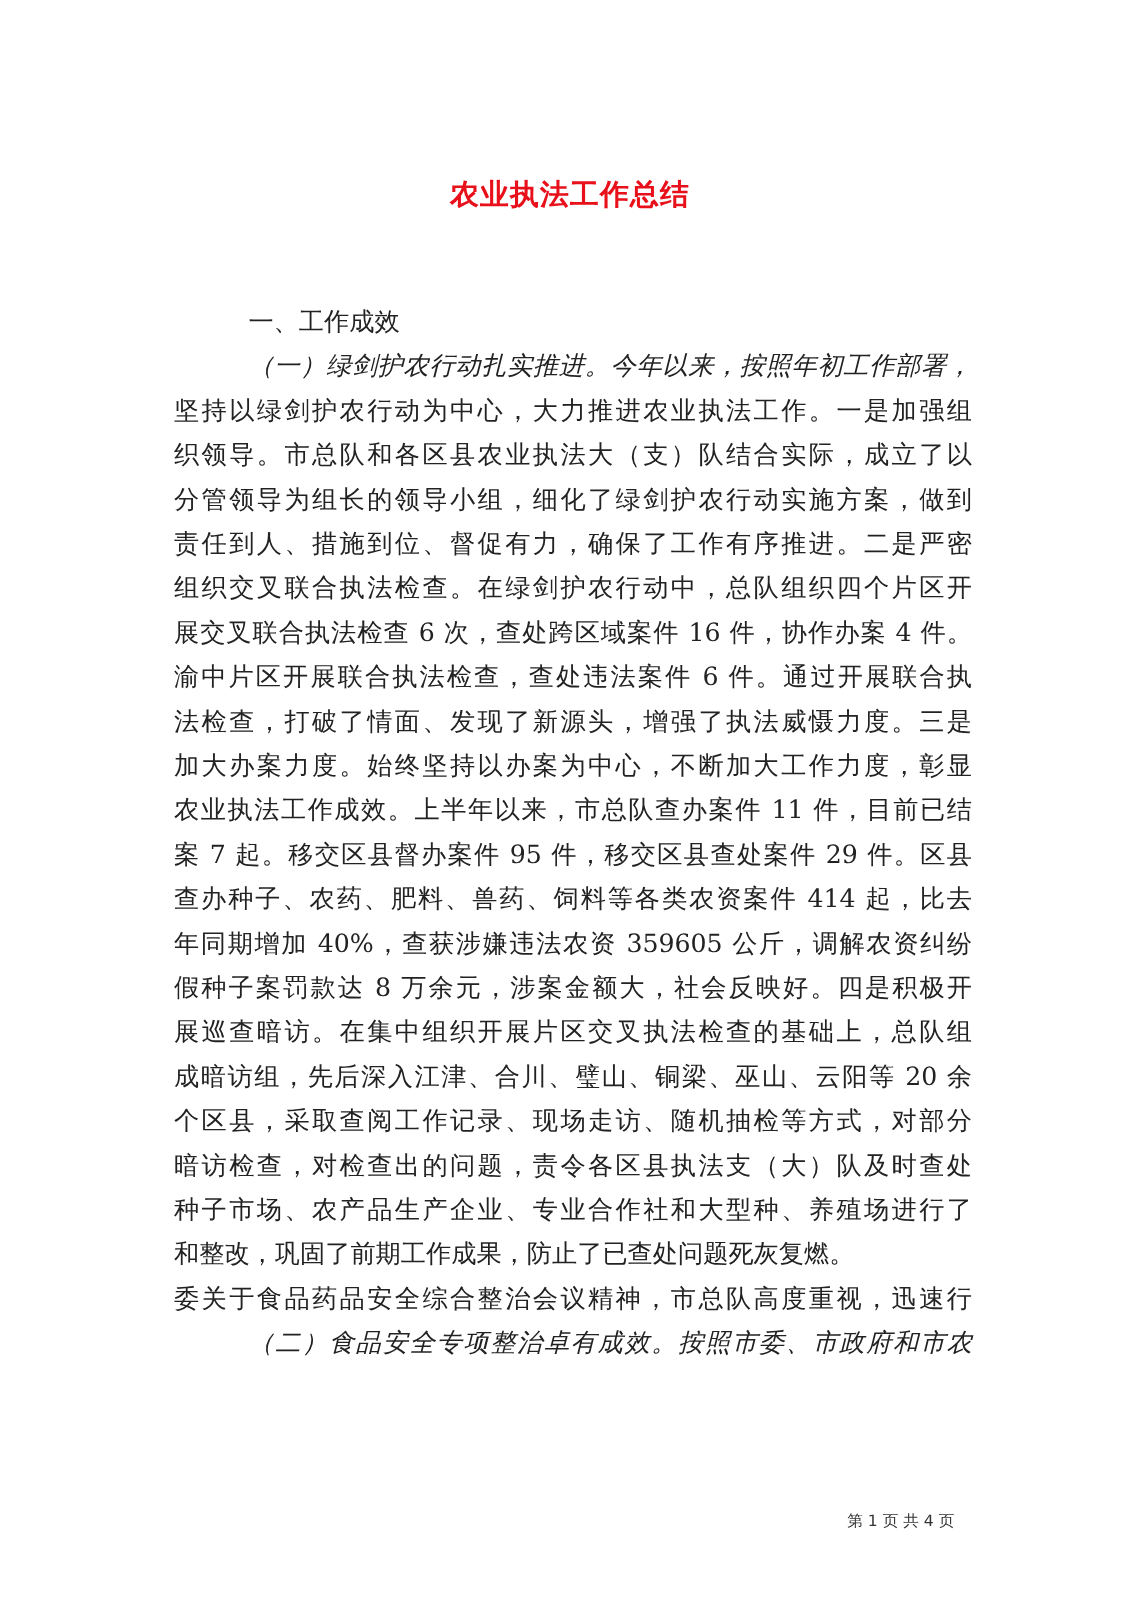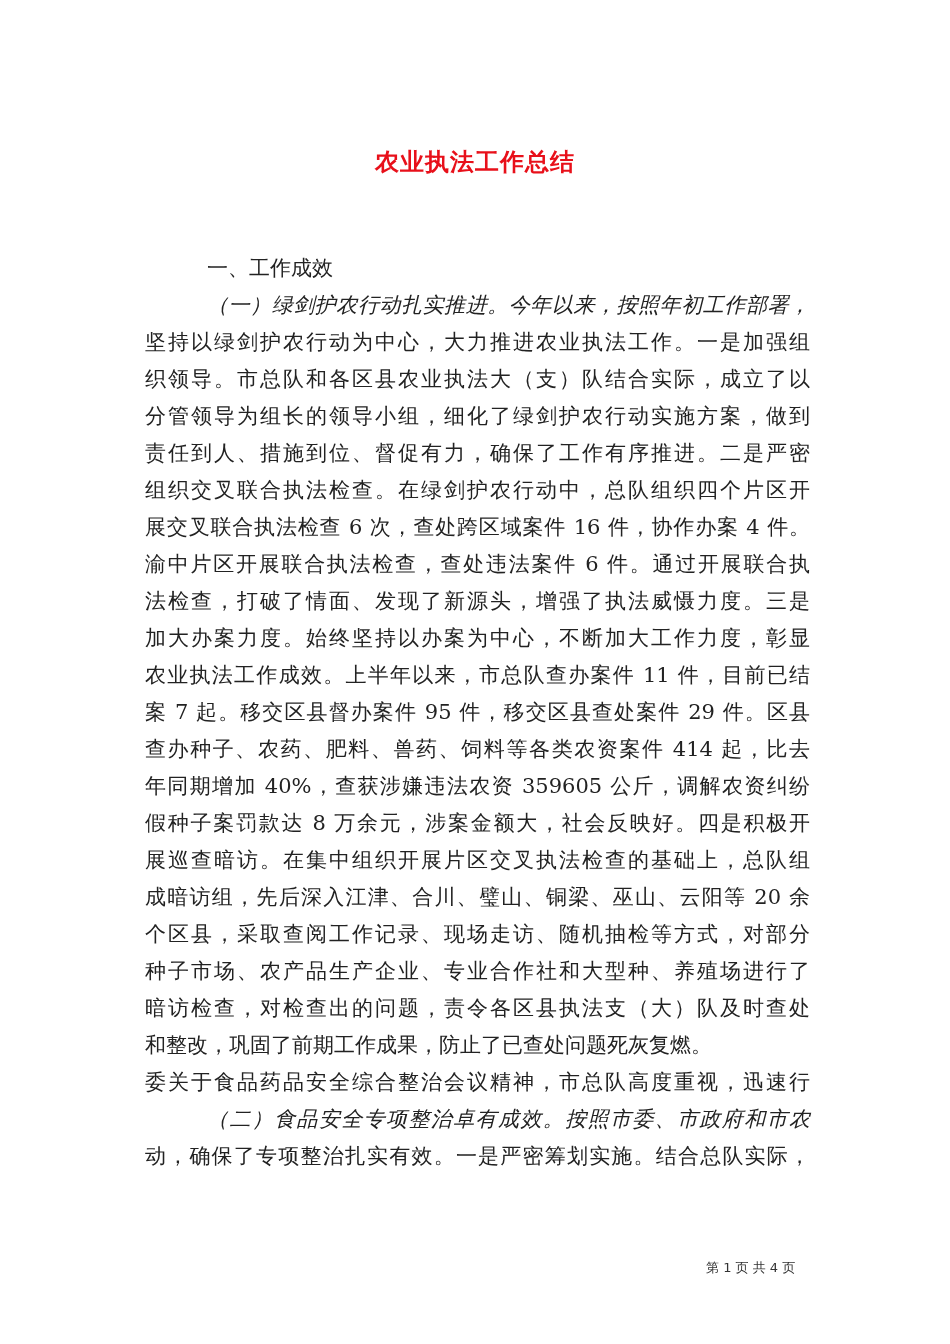--- a/index.html
+++ b/index.html
@@ -47,26 +47,25 @@
       <div class="line">法检查，打破了情面、发现了新源头，增强了执法威慑力度。三是</div>
       <div class="line">加大办案力度。始终坚持以办案为中心，不断加大工作力度，彰显</div>
       <div class="line">农业执法工作成效。上半年以来，市总队查办案件 11 件，目前已结</div>
       <div class="line">案 7 起。移交区县督办案件 95 件，移交区县查处案件 29 件。区县</div>
       <div class="line">查办种子、农药、肥料、兽药、饲料等各类农资案件 414 起，比去</div>
       <div class="line">年同期增加 40%，查获涉嫌违法农资 359605 公斤，调解农资纠纷</div>
       <div class="line">假种子案罚款达 8 万余元，涉案金额大，社会反映好。四是积极开</div>
       <div class="line">展巡查暗访。在集中组织开展片区交叉执法检查的基础上，总队组</div>
       <div class="line">成暗访组，先后深入江津、合川、璧山、铜梁、巫山、云阳等 20 余</div>
       <div class="line">个区县，采取查阅工作记录、现场走访、随机抽检等方式，对部分</div>
+      <div class="line">暗访检查，对检查出的问题，责令各区县执法支（大）队及时查处</div>
       <div class="line">种子市场、农产品生产企业、专业合作社和大型种、养殖场进行了</div>
-      <div class="line">暗访检查，对检查出的问题，责令各区县执法支（大）队及时查处</div>
       <div class="line last">和整改，巩固了前期工作成果，防止了已查处问题死灰复燃。</div>
     </div>
 
     <div>
       <div class="line">委关于食品药品安全综合整治会议精神，市总队高度重视，迅速行</div>
       <div class="line indent">（二）食品安全专项整治卓有成效。按照市委、市政府和市农</div>
-      <div class="line">动，确保了专项整治扎实有效。一是严密筹划实施。结合总队实际，</div>
     </div>
   </div>
 
   <div class="footer">第 1 页 共 4 页</div>
 </div>
 
 </body></html>

